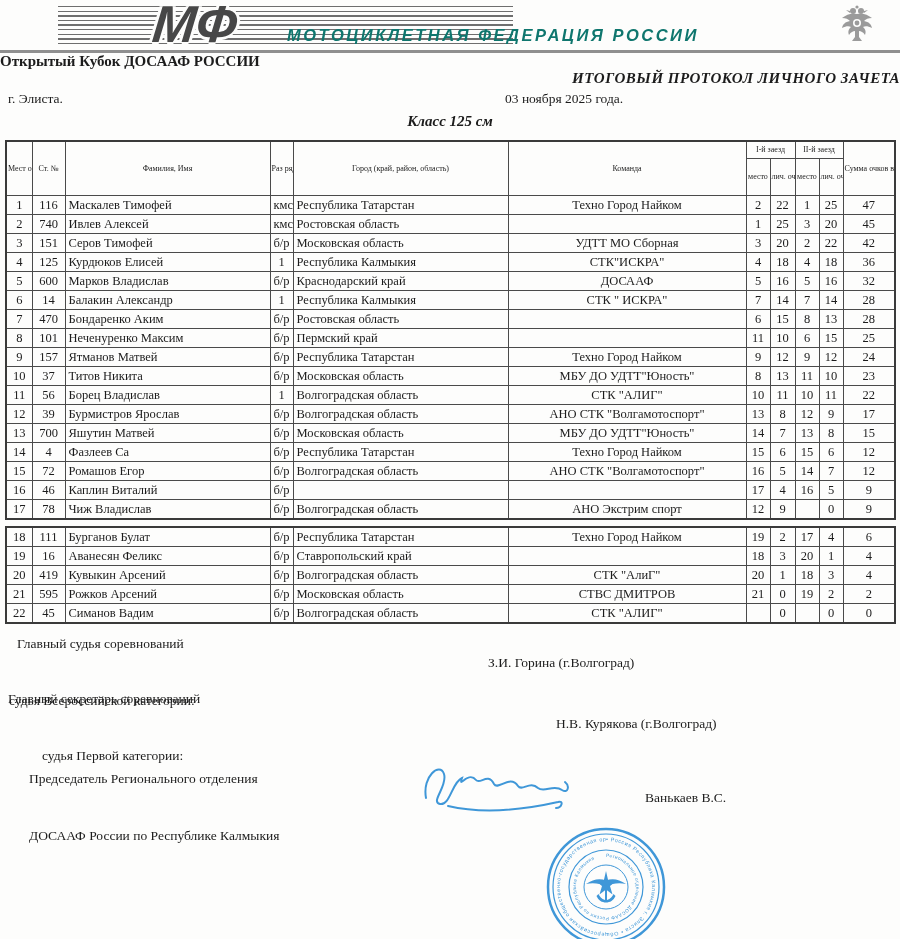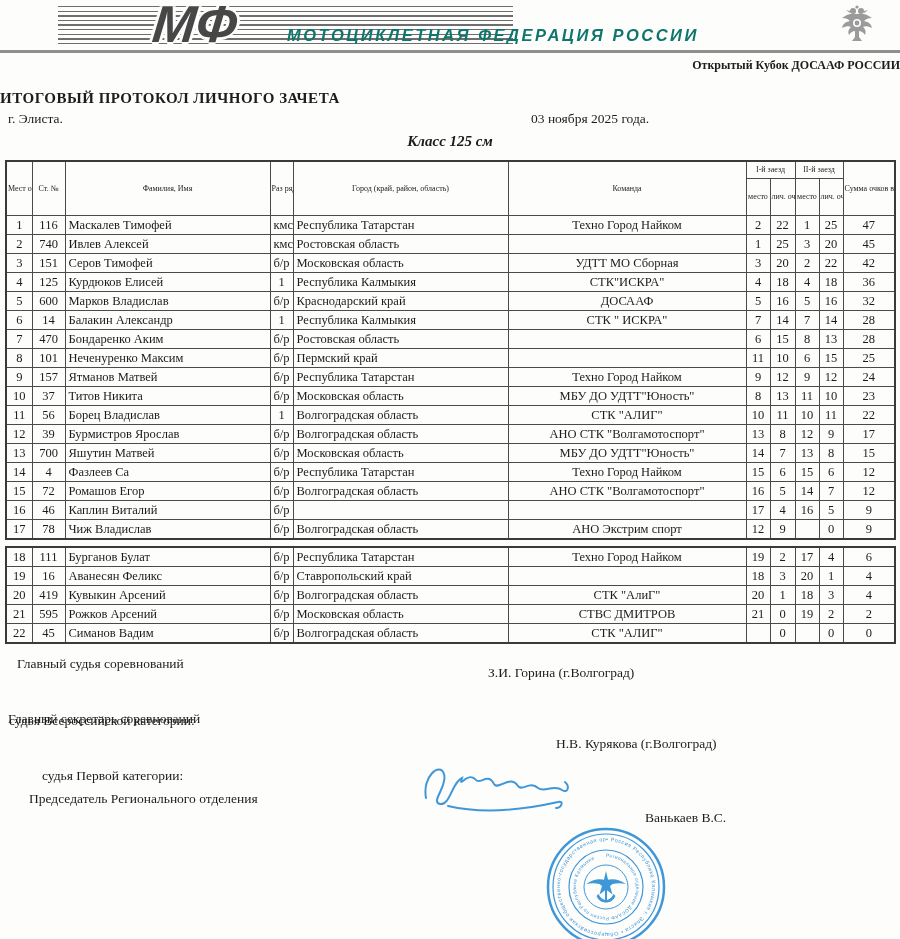--- a/index.html
+++ b/index.html
@@ -20,47 +20,47 @@
     font-size:52px; color:#474747; transform:skewX(-6deg);
     text-shadow:3px 0 0 #fdfdfc,-3px 0 0 #fdfdfc,0 3px 0 #fdfdfc,0 -3px 0 #fdfdfc;
   }
   .fed-name{
     position:absolute; left:287px; top:26px;
     font-family:"Liberation Sans", sans-serif; font-weight:bold; font-style:italic;
     font-size:16.5px; letter-spacing:2.5px; color:#0f766e; white-space:nowrap;
   }
   .eagle{position:absolute; right:24px; top:4px;}
   
-  .sub1{margin-top:5px; text-align:right; font-weight:bold; font-size:12px;}
+  .sub1{text-align:left; font-weight:bold; font-size:15px;}
   .sub2{margin-top:3px; text-align:center; font-weight:bold; font-size:14.5px;}
-  .doc-title{margin-top:17px; text-align:left; font-weight:bold; font-size:15px; letter-spacing:.5px;}
+  .doc-title{text-align:right; font-weight:bold; font-size:15px; letter-spacing:.5px;font-style:italic;}
   .city-date{position:relative; height:20px; margin-top:4px; font-size:13.5px;}
   .city{position:absolute; left:8px;}
-  .date{position:absolute; left:531px;}
+  .date{position:absolute; left:505px;}
   .class-label{margin-top:2px; text-align:center; font-weight:bold; font-style:italic; font-size:15px;}
   
   table.res{border-collapse:collapse; table-layout:fixed; width:889px; margin-left:5px; border:2px solid #3a3a3a;}
   table.res th, table.res td{border:1px solid #4a4a4a; overflow:hidden; white-space:nowrap;}
   table.res{margin-top:10px;}
   table.res.tail{margin-top:6px;}
   thead th{font-weight:normal; font-size:8px; line-height:1.15; text-align:center; white-space:normal; padding:1px;}
   thead tr.h1 th{height:14px;}
   thead tr.h2 th{height:34px;}
   tbody td{height:18px; font-size:12.5px; padding:0 3px;}
   td.c{text-align:center;} td.l{text-align:left;margin-left:28px;}
   
   .officials{margin-top:9px; font-size:13.5px;}
   .off-block{position:relative;}
   .off-block .r1{margin-left:8px;}
   .off-block .r2{margin-left:0;margin-top:36px;}
   .off-block.b2 .r2{margin-left:42px;}
   .off-block.b3 .r2{margin-left:8px;}
   .off-line{line-height:21px;}
   .off-name{position:absolute; white-space:nowrap;}
-  .b1{height:48px;padding-left:9px;} .b1 .off-name{left:488px; top:12px;}
+  .b1{height:48px;padding-left:9px;} .b1 .off-name{left:488px; top:22px;}
   .b2{height:62px; margin-top:7px;} .b2 .off-name{left:556px; top:28px;}
   .b3{height:70px; margin-top:18px;padding-left:21px;} .b3 .off-name{left:645px; top:22px;}
   .signature{position:absolute; left:418px; top:756px;}
   .stamp{position:absolute; left:543px; top:824px;}
 </style>
 </head>
 <body>
 
 <div class="page">
 
@@ -439,20 +439,21 @@
       <div class="off-line r2">судья Всероссийской категории:</div>
       <span class="off-name">З.И. Горина (г.Волгоград)</span>
     </div>
     <div class="off-block b2">
       <div class="off-line r1">Главный секретарь соревнований</div>
       <div class="off-line r2">судья Первой категории:</div>
       <span class="off-name">Н.В. Курякова (г.Волгоград)</span>
     </div>
     <div class="off-block b3">
       <div class="off-line r1">Председатель Регионального отделения</div>
+      <div class="off-line r2">ДОСААФ России по Республике Калмыкия</div>
       <span class="off-name">Ванькаев В.С.</span>
     </div>
   </div>
 
   <svg class="signature" width="160" height="60" viewBox="0 0 160 60">
     <g fill="none" stroke="#3f97d8" stroke-width="2" stroke-linecap="round">
       <path d="M8,42 C4,20 22,6 26,18 C30,30 12,46 22,48 C32,50 34,26 44,22 C40,34 50,14 58,24 C62,29 70,16 76,28 C80,35 92,18 100,30 C104,36 112,24 120,32 C126,37 136,28 144,34 C150,38 152,30 147,26"></path>
       <path d="M30,50 C60,57 100,55 140,46 C146,44 144,52 138,52"></path>
     </g>
   </svg>

